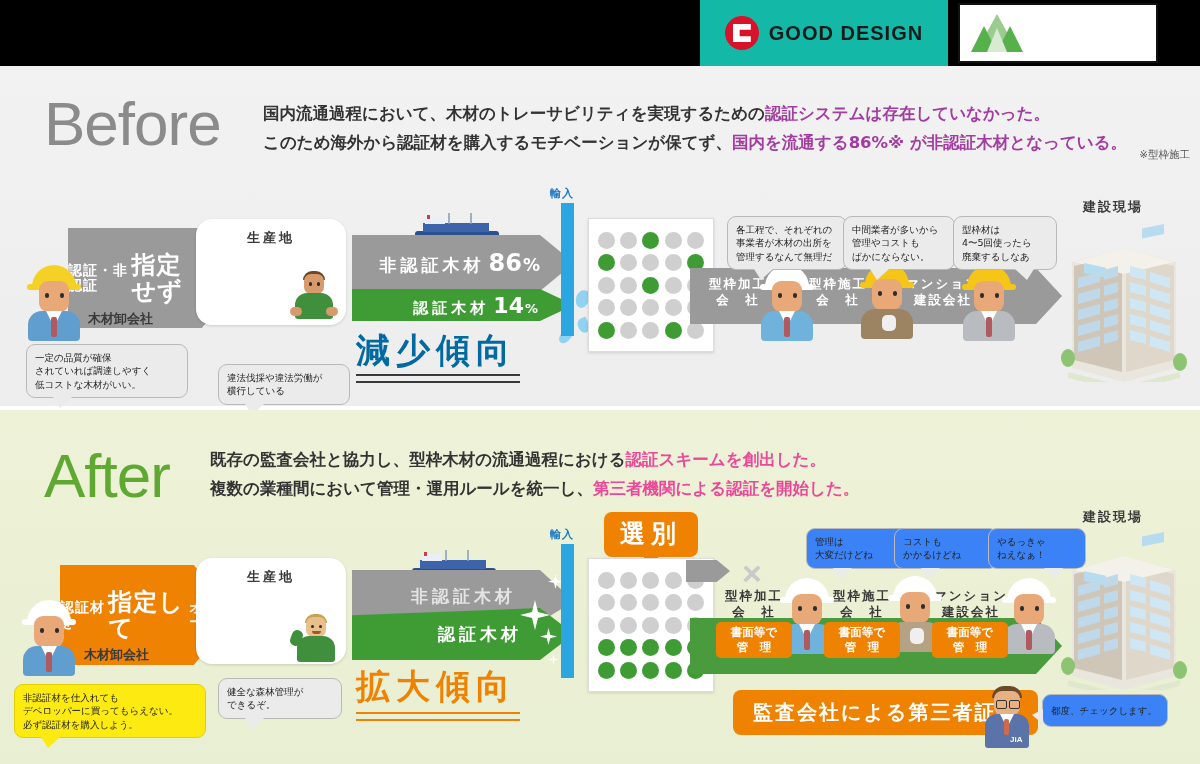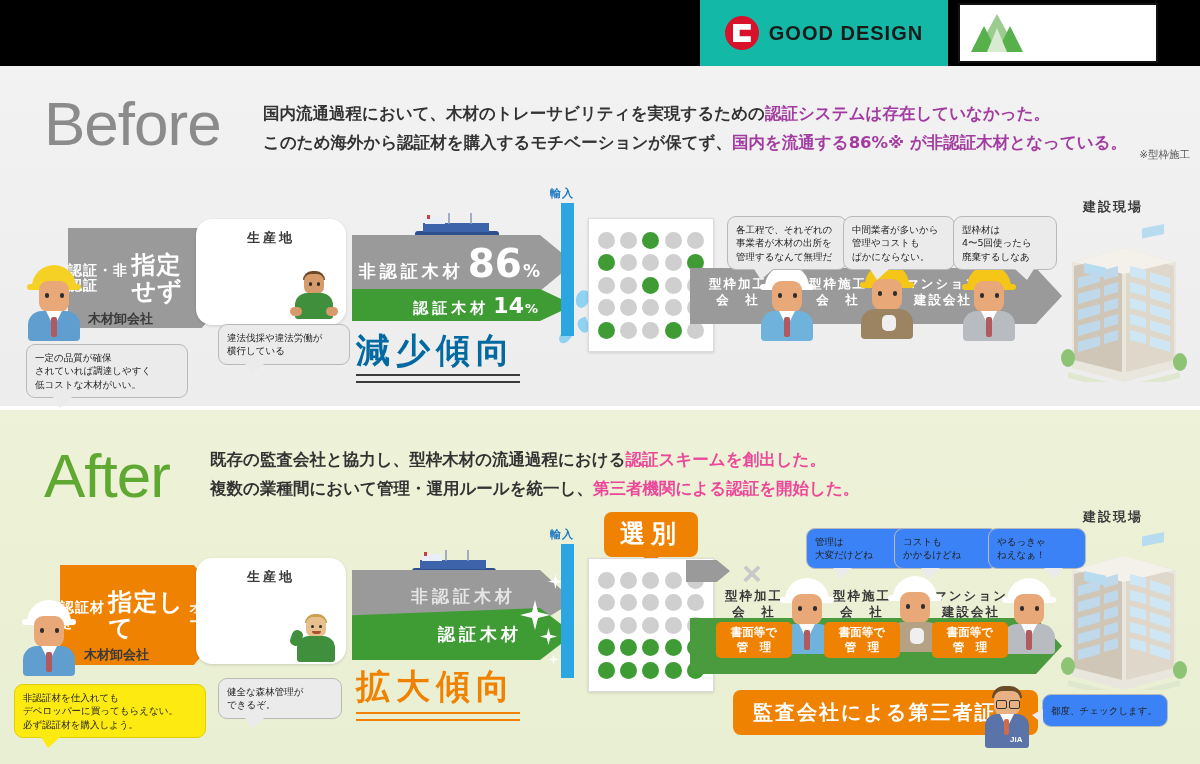--- a/index.html
+++ b/index.html
@@ -86,21 +86,21 @@
   .forest-title{position:absolute;top:10px;left:0;width:100%;text-align:center;font-size:13px;
                 font-weight:bold;letter-spacing:3px;color:#3a3a3a;font-family:"DejaVu Sans",sans-serif;}
   .tree{position:absolute;width:18px;height:26px;}
   .sprout{position:absolute;width:12px;height:12px;}
 
   
   .supply{position:absolute;display:flex;align-items:center;color:#fff;
           font-family:"DejaVu Sans",sans-serif;font-weight:bold;}
   .supply .txt{margin-left:auto;padding-right:34px;display:flex;align-items:baseline;}
   .supply .jp{letter-spacing:4px;}
-  .supply .num{font-size:39px;letter-spacing:0;margin-left:4px;}
+  .supply .num{font-size:24px;letter-spacing:0;margin-left:4px;}
   .supply .pct{font-size:17px;margin-left:1px;}
 
   .trend{position:absolute;font-size:34px;font-weight:bold;letter-spacing:6px;
          font-family:"DejaVu Sans",sans-serif;}
   .trend-rule{position:absolute;height:0;border-top:2px solid currentColor;border-bottom:2px solid currentColor;height:5px;}
 
   
   .import-bar{position:absolute;width:13px;background:#2ba6e0;}
   .import-lbl{position:absolute;font-size:11px;font-weight:bold;color:#1b78c2;
               letter-spacing:1px;font-family:"DejaVu Sans",sans-serif;}
@@ -213,21 +213,21 @@
     <div style="position:absolute;left:96px;top:52px;width:44px;height:50px;">
       <div style="position:absolute;left:11px;top:0;width:22px;height:9px;border-radius:9px 9px 0 0;background:#6b4a2a;"></div>
       <div style="position:absolute;left:12px;top:3px;width:20px;height:20px;border-radius:7px;background:#d79a6b;"></div>
       <div style="position:absolute;left:17px;top:11px;width:3px;height:4px;background:#2d2d2d;border-radius:2px;"></div>
       <div style="position:absolute;left:25px;top:11px;width:3px;height:4px;background:#2d2d2d;border-radius:2px;"></div>
       <div style="position:absolute;left:3px;top:22px;width:38px;height:26px;border-radius:12px 12px 3px 3px;background:#3f8f3c;"></div>
       <div style="position:absolute;left:-2px;top:36px;width:12px;height:9px;border-radius:6px;background:#d79a6b;"></div>
       <div style="position:absolute;left:34px;top:36px;width:12px;height:9px;border-radius:6px;background:#d79a6b;"></div>
     </div>
   </div>
-  <div class="bubble tail-bl" style="left:218px;top:324px;width:114px;">違法伐採や違法労働が
+  <div class="bubble tail-bl" style="left:218px;top:364px;width:114px;">違法伐採や違法労働が
 横行している</div>
 
   <div style="position:absolute;left:415px;top:211px;">
     <svg width="84" height="30" viewBox="0 0 84 30">
       <rect x="0" y="20" width="84" height="8" rx="3" fill="#2d4f8e"></rect>
       <rect x="8" y="12" width="66" height="9" fill="#3d63ab"></rect>
       <rect x="10" y="6" width="20" height="7" fill="#e9eef7"></rect>
       <rect x="12" y="4" width="3" height="4" fill="#c94040"></rect>
       <line x1="34" y1="2" x2="34" y2="13" stroke="#8898b8" stroke-width="1.5"></line>
       <line x1="56" y1="2" x2="56" y2="13" stroke="#8898b8" stroke-width="1.5"></line>

